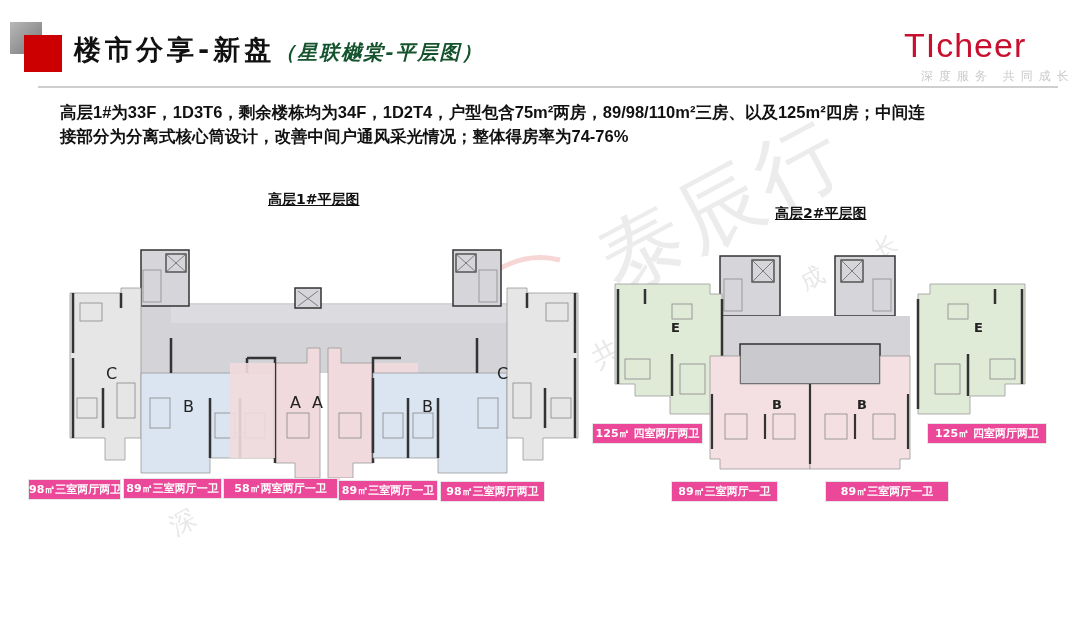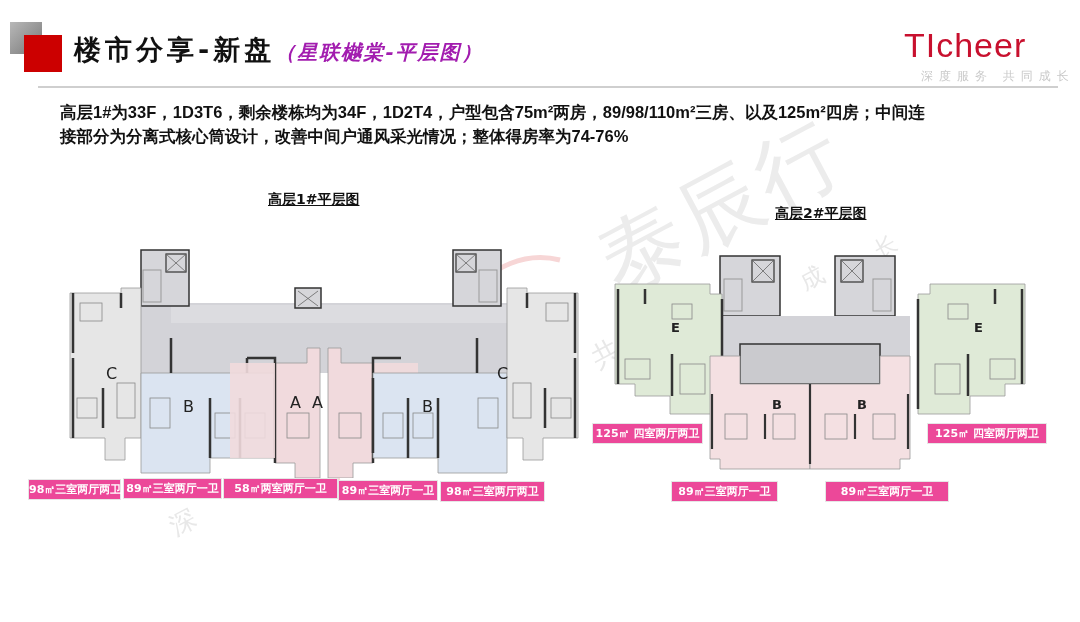--- a/index.html
+++ b/index.html
@@ -1,21 +1,21 @@
 <!DOCTYPE html>
 <html><head>
 <meta charset="utf-8">
 <style>
   html,body{margin:0;padding:0;background:#fff;}
   body{width:1080px;height:622px;position:relative;overflow:hidden;font-family:"DejaVu Sans","Liberation Sans",sans-serif;}
   .abs{position:absolute;}
   .sq-gray{left:10px;top:22px;width:32px;height:32px;background:linear-gradient(135deg,#b8b8b8,#777);}
   .sq-red{left:24px;top:35px;width:38px;height:37px;background:#cc0000;}
   .title{left:74px;top:32px;font-family:"DejaVu Serif","Liberation Serif",serif;font-weight:bold;font-size:27px;color:#111;letter-spacing:4px;white-space:nowrap;}
-  .subtitle{font-size:20px;color:#a21caf;letter-spacing:2px;font-style:italic;}
+  .subtitle{font-size:20px;color:#14532d;letter-spacing:2px;font-style:italic;}
   .rule{left:38px;top:86px;width:1020px;height:2px;background:#cfcfcf;}
   .logo{left:876px;top:28px;font-family:"Liberation Sans",sans-serif;font-size:34px;color:#c8102e;letter-spacing:1px;font-weight:normal;line-height:1;margin-left:28px;}
   .slogan{left:885px;top:68px;font-size:12px;color:#c9c9c9;letter-spacing:6px;font-family:"DejaVu Serif",serif;white-space:nowrap;margin-left:36px;}
   .desc{left:60px;top:100px;width:1010px;font-size:16.5px;font-weight:bold;color:#111;line-height:24px;font-family:"Liberation Sans","DejaVu Sans",sans-serif;}
   .plan-title{font-size:14px;font-weight:bold;text-decoration:underline;color:#111;white-space:nowrap;}
   .tag{background:#ec4899;color:#fff;font-size:11px;font-weight:bold;text-align:center;line-height:20px;height:21px;white-space:nowrap;border:1px solid #e6e6e6;box-sizing:border-box;}
   .watermark{color:#e8e8e8;font-family:"DejaVu Sans",sans-serif;pointer-events:none;}
   svg{position:absolute;}
 </style>
 </head>

